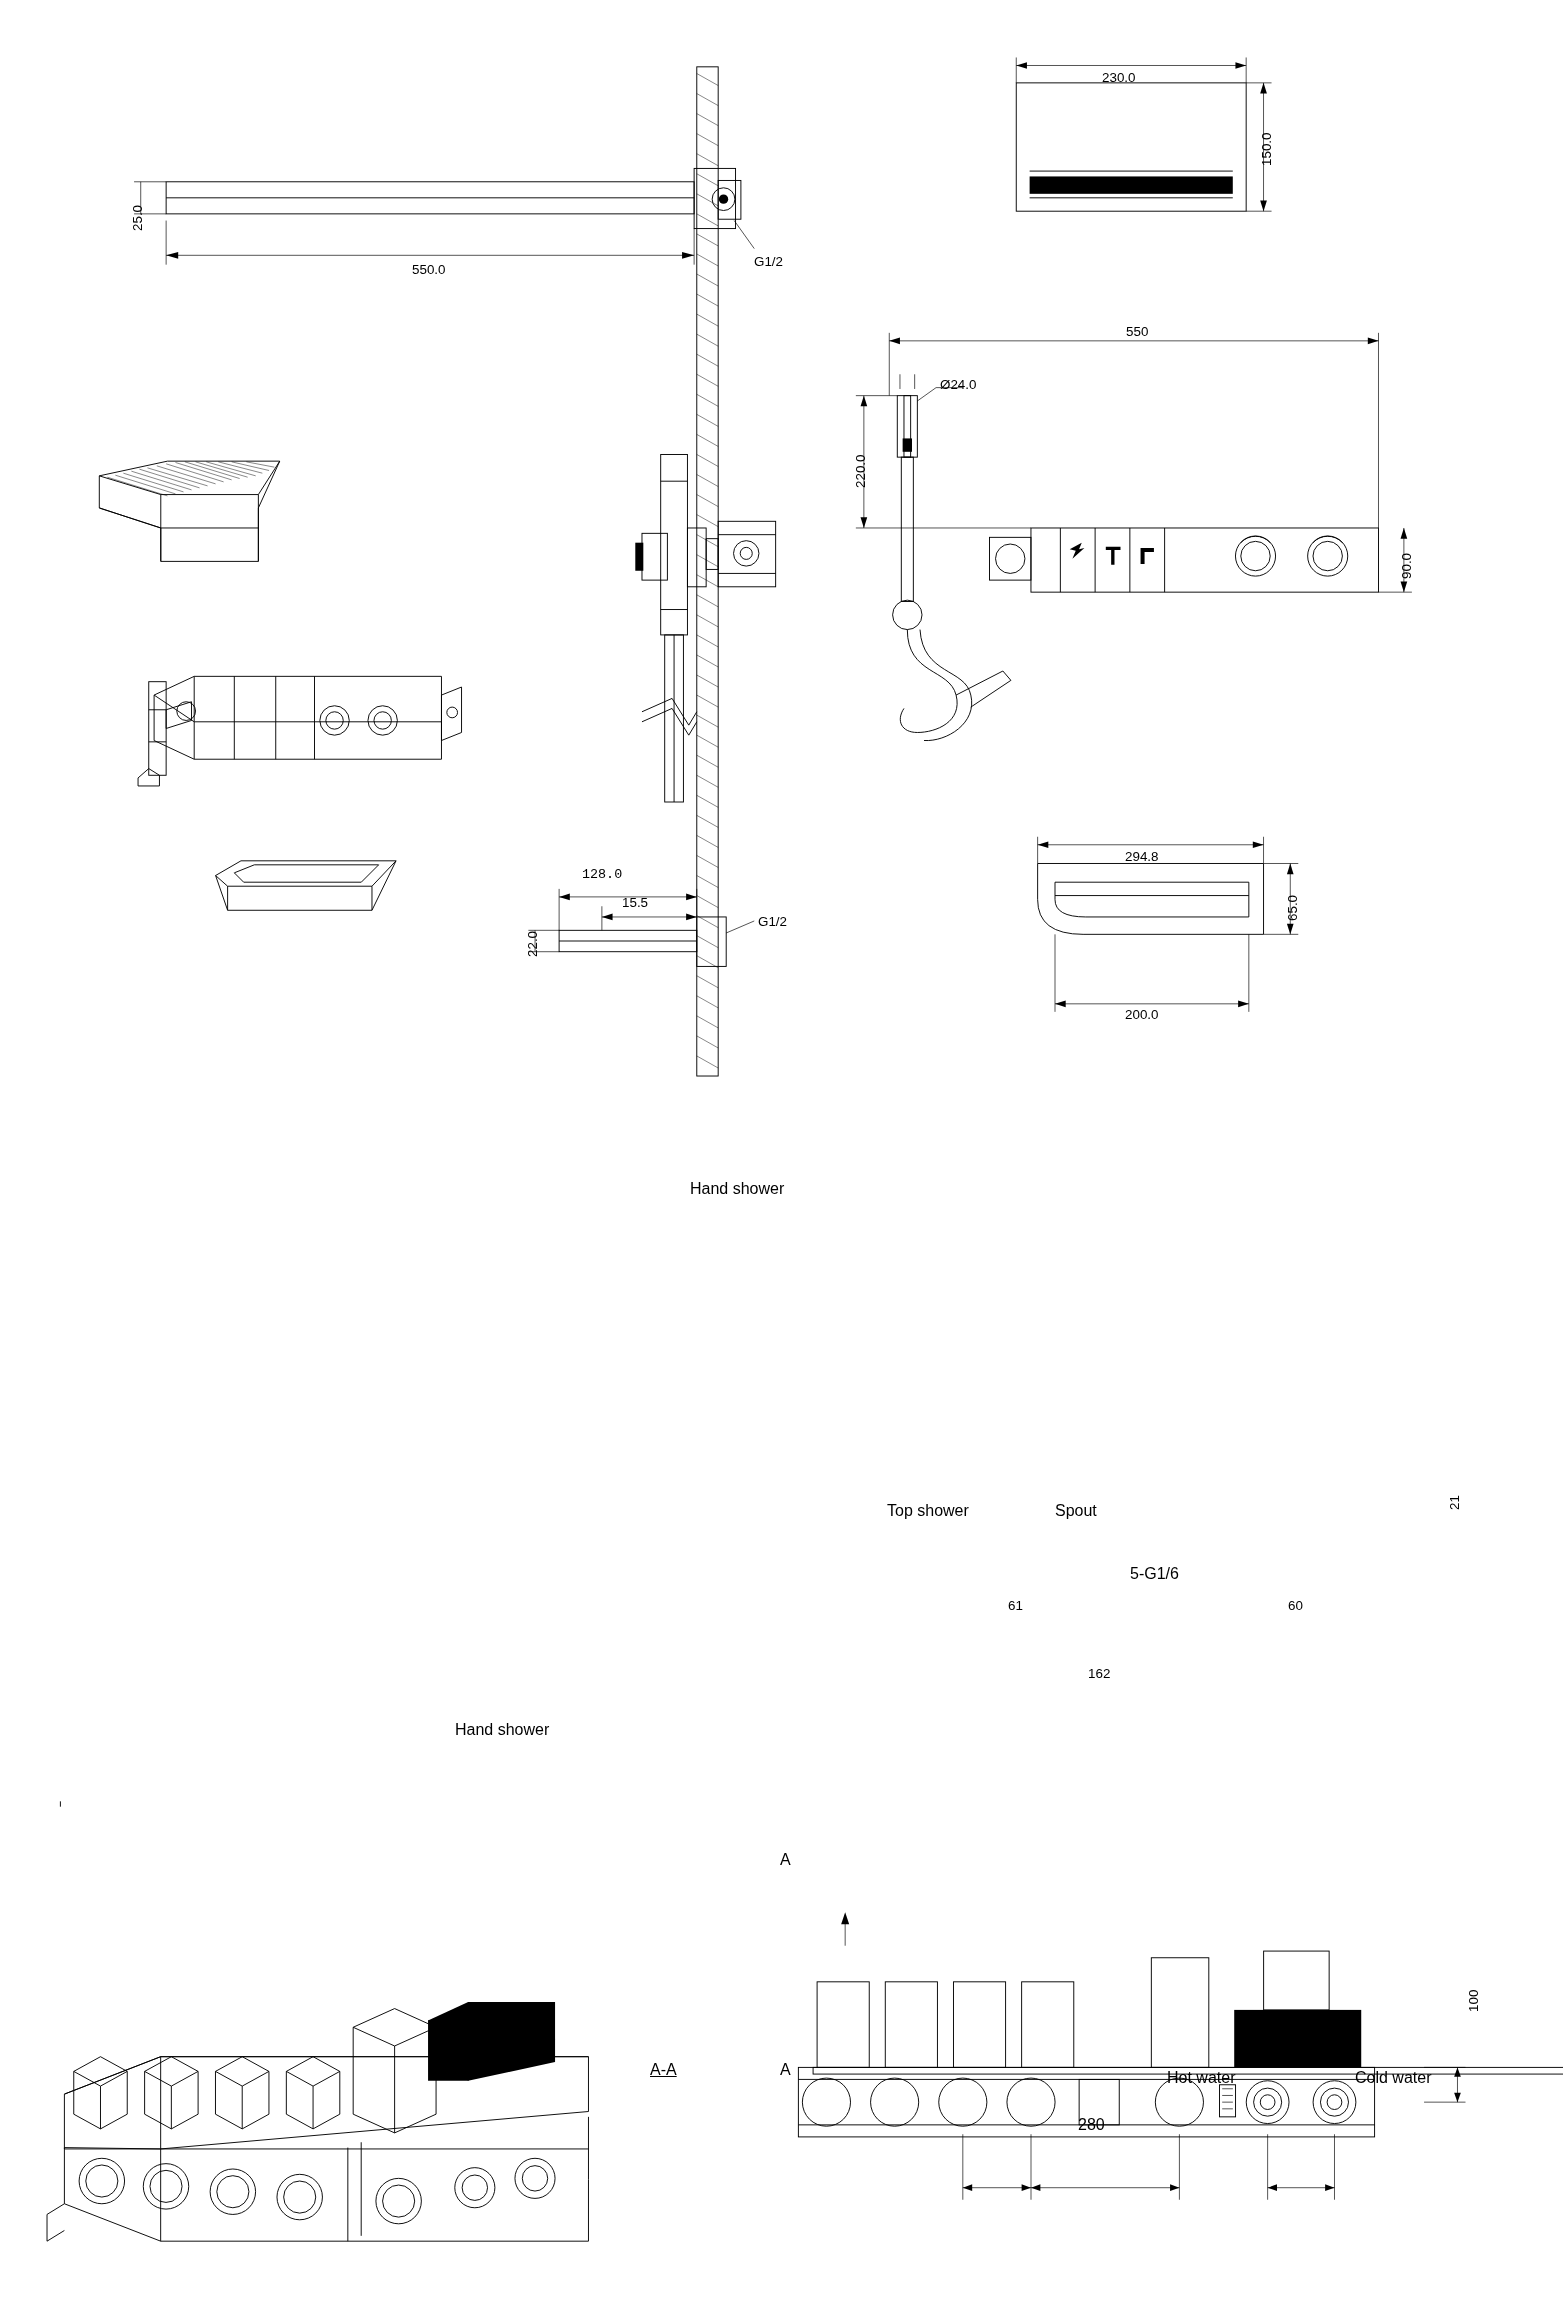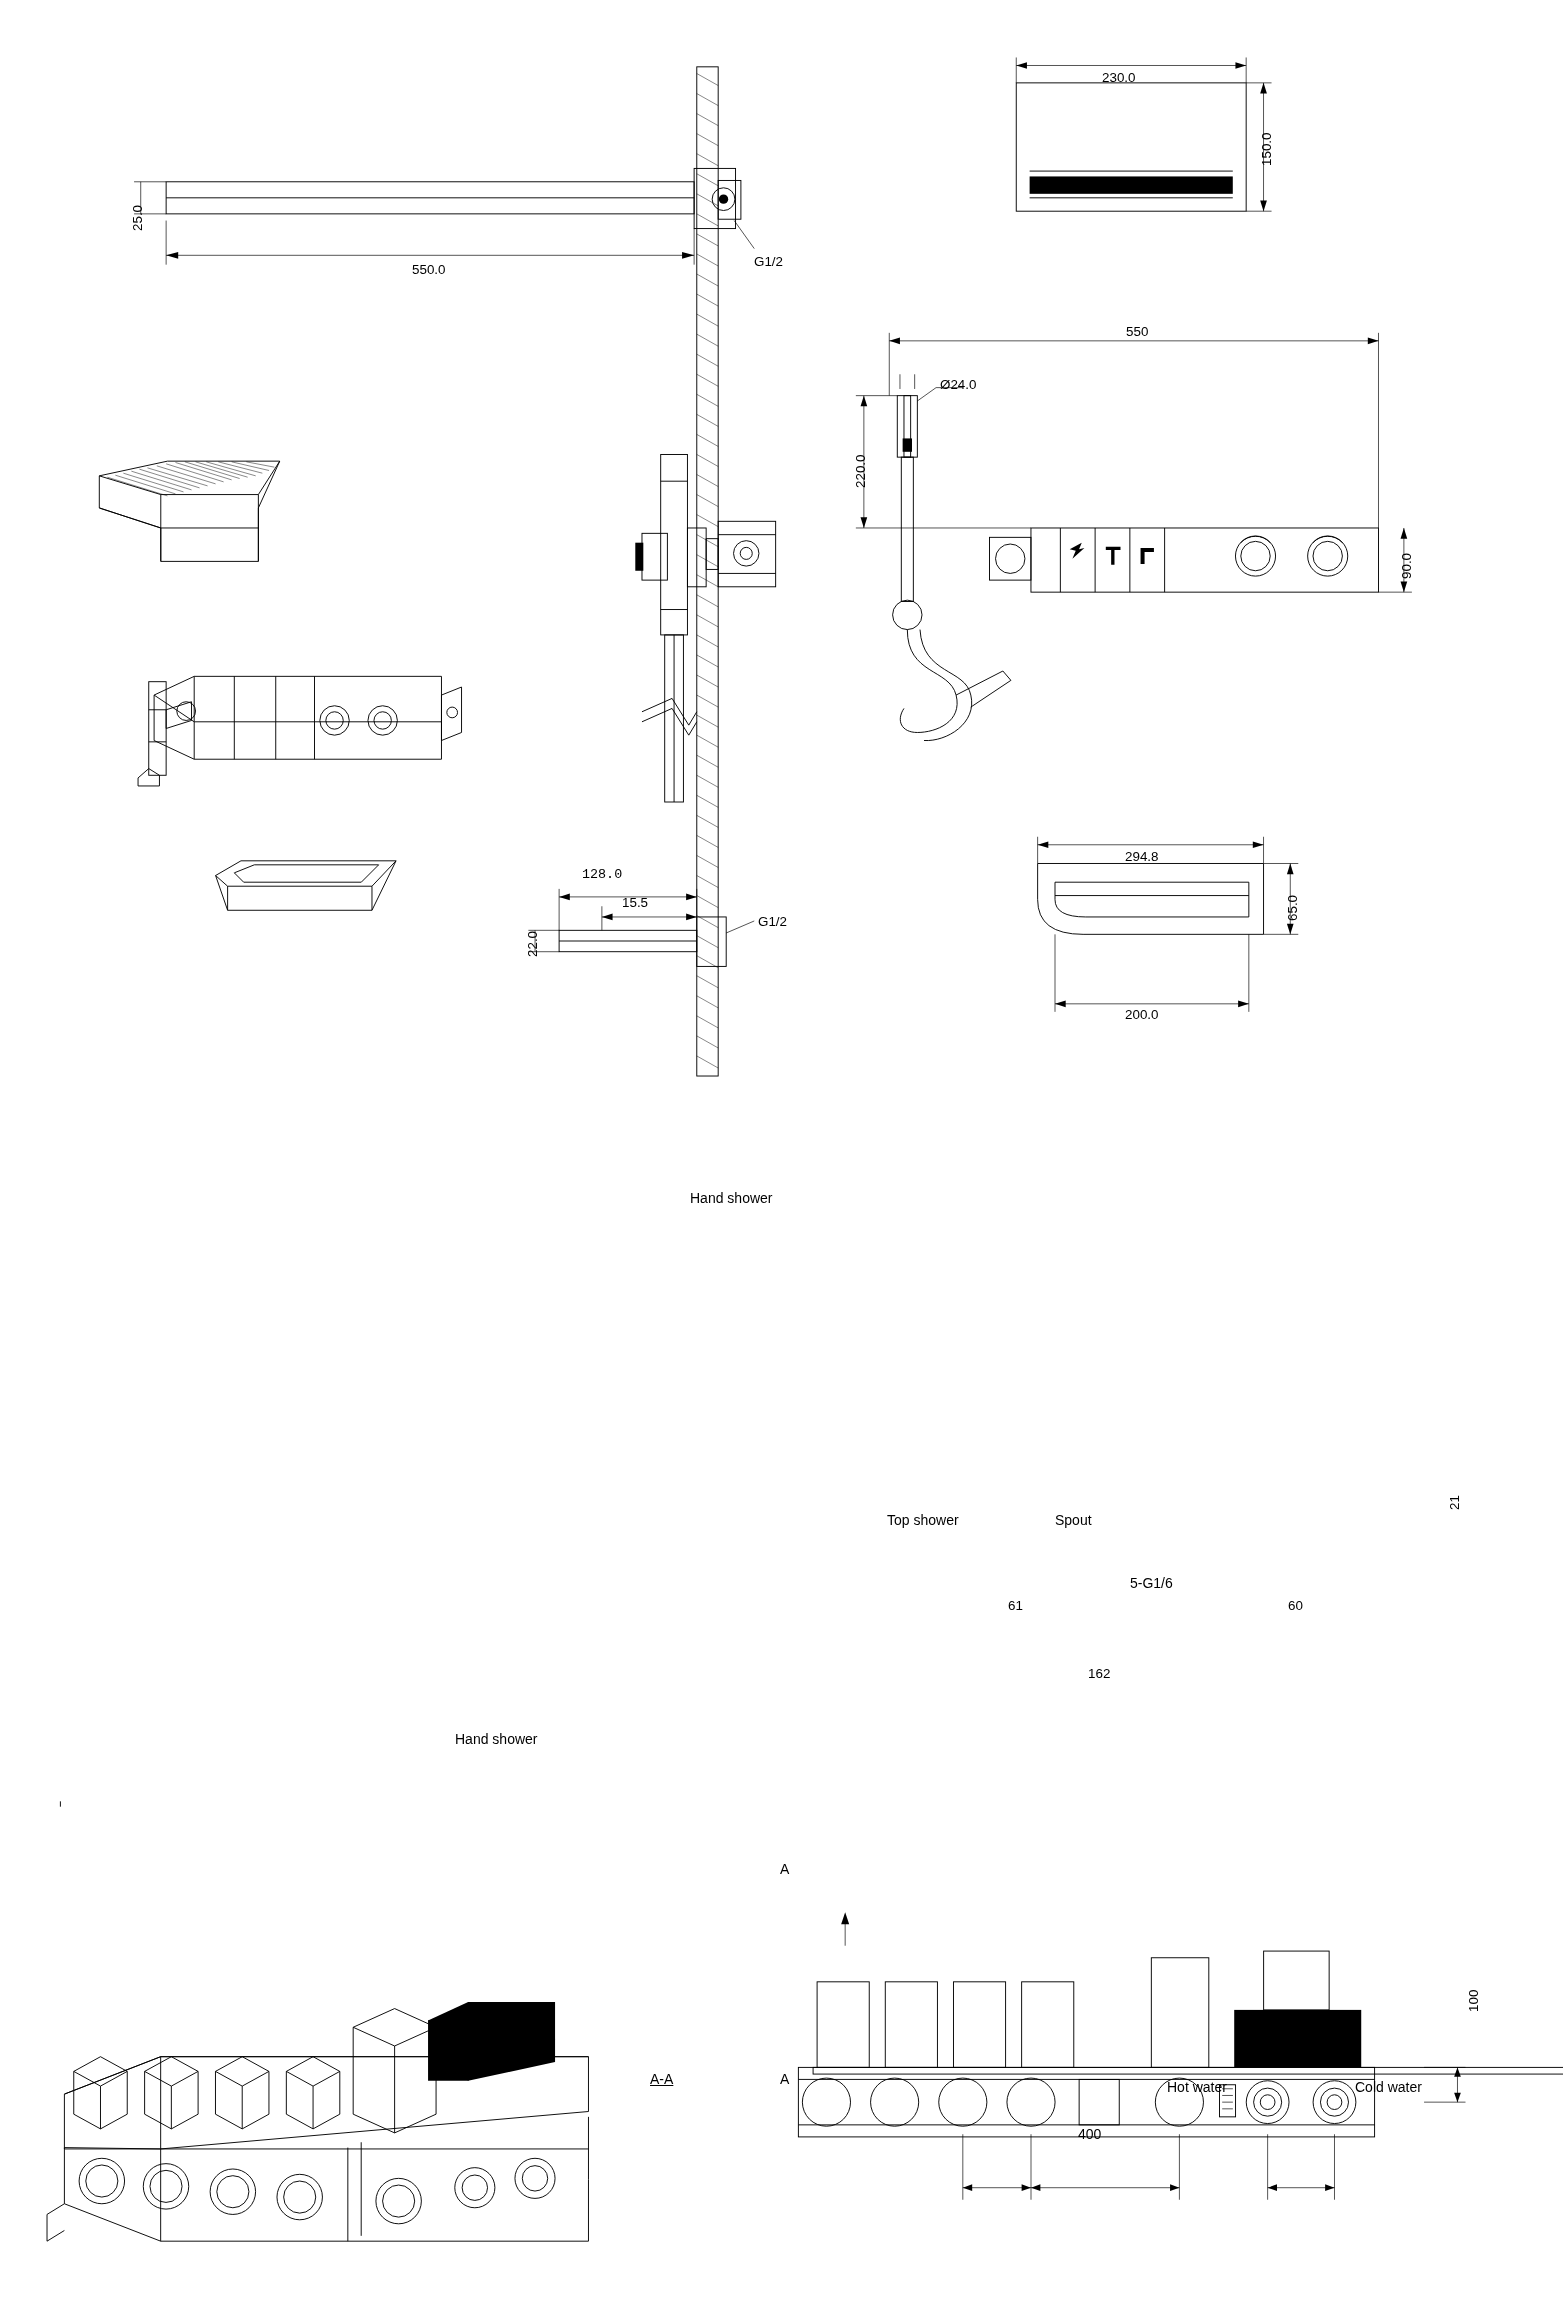--- a/index.html
+++ b/index.html
@@ -20,21 +20,21 @@
   }
   .abs { position: absolute; }
   .lbl {
     position: absolute;
     font-family: "Liberation Sans", sans-serif;
     font-size: 13.4px;
     color: #000;
     white-space: nowrap;
     line-height: 1;
   }
-  .lbl.big { font-size: 14px; margin-top: 10px; }
+  .lbl.big { font-size: 16px; }
   .lbl.rot {
     transform-origin: left top;
     transform: rotate(-90deg);
   }
   .lbl.underline { text-decoration: underline; }
   svg { display: block; }
   .ln { stroke: #000; stroke-width: 1.4; fill: none; }
   .ln-thin { stroke: #000; stroke-width: 1; fill: none; }
   .fill-black { fill: #000; stroke: none; }
   .fill-white { fill: #fff; }
@@ -570,16 +570,16 @@
   <div class="lbl big" style="left:1055px; top:1503px;">Spout</div>
   <div class="lbl big" style="left:1130px; top:1566px;">5-G1/6</div>
   <div class="lbl big" style="left:1167px; top:2070px;">Hot water</div>
   <div class="lbl big" style="left:1355px; top:2070px;">Cold water</div>
 
   <div class="lbl big" style="left:780px; top:1852px;">A</div>
   <div class="lbl big" style="left:780px; top:2062px;">A</div>
   <div class="lbl big underline" style="left:650px; top:2062px;">A-A</div>
 
   <div class="lbl rot" style="left:1467px; top:2012px;">100</div>
-  <div class="lbl big" style="left:1078px; top:2117px;">400</div>
+  <div class="lbl big" style="left:1078px; top:2117px;">280</div>
 
 </div>
 
 
 </body></html>

